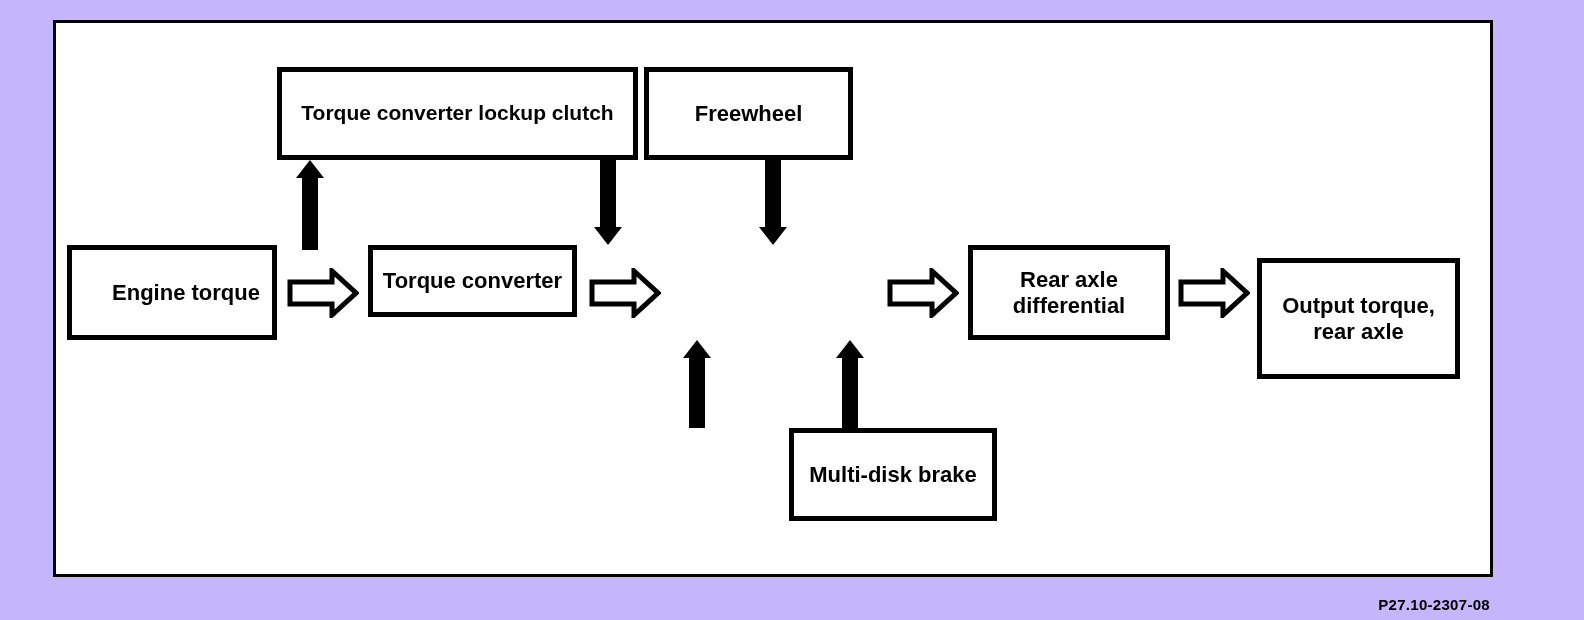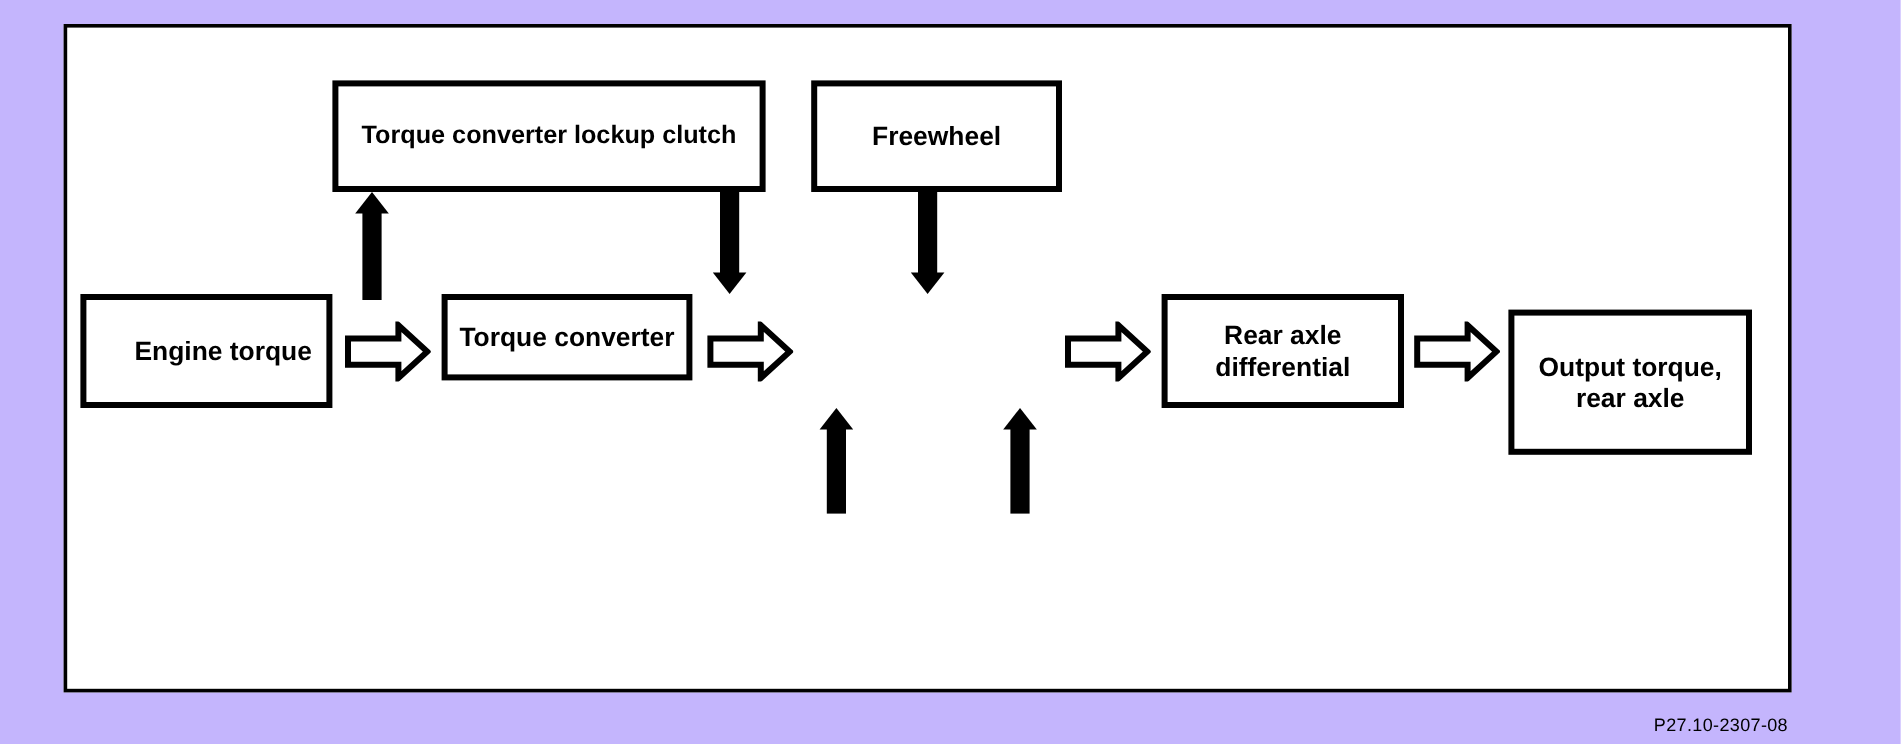--- a/index.html
+++ b/index.html
@@ -11,21 +11,21 @@
   .node{position:absolute;border:5px solid #000;box-sizing:border-box;background:#fff;
         display:flex;align-items:center;justify-content:center;text-align:center;
         font-weight:bold;font-size:22px;line-height:1.18;}
   .node-label{white-space:pre;}
   .n-engine{left:67px;top:245px;width:210px;height:95px;padding-left:28px;}
   .n-tc{left:368px;top:245px;width:209px;height:72px;}
   .n-at{left:668px;top:245px;width:209px;height:95px;}
   .n-rad{left:968px;top:245px;width:202px;height:95px;}
   .n-out{left:1257px;top:258px;width:203px;height:121px;}
   .n-lockup{left:277px;top:67px;width:361px;height:93px;font-size:21px;}
-  .n-free{left:676px;top:67px;width:209px;height:93px;}
+  .n-free{left:644px;top:67px;width:209px;height:93px;}
   .n-mdc{left:551px;top:428px;width:208px;height:93px;}
   .n-mdb{left:789px;top:428px;width:208px;height:93px;}
 
   
   .sarrow{position:absolute;width:28px;}
   .sarrow .shaft{position:absolute;left:6px;width:16px;background:#000;}
   .sarrow.up .shaft{top:16px;bottom:0;}
   .sarrow.up .head{position:absolute;top:0;left:0;width:0;height:0;
     border-left:14px solid transparent;border-right:14px solid transparent;border-bottom:18px solid #000;}
   .sarrow.down .shaft{top:0;bottom:16px;}
@@ -36,21 +36,21 @@
   .a-down-free{left:759px;top:160px;height:85px;}
   .a-up-mdc{left:683px;top:340px;height:88px;}
   .a-up-mdb{left:836px;top:340px;height:88px;}
 
   
   .harrow{position:absolute;top:268px;width:72px;height:50px;}
   .h1{left:287px;}.h2{left:589px;}.h3{left:887px;}.h4{left:1178px;}
   .harrow polygon{fill:#ffffff;stroke:#000000;stroke-width:5;stroke-linejoin:miter;}
 
   .caption{position:absolute;top:596px;left:1290px;width:200px;text-align:right;
-           font-size:15px;font-weight:normal;letter-spacing:0.3px;}
+           font-size:15px;font-weight:bold;letter-spacing:0.3px;}
 </style>
 </head>
 <body>
 
 <div class="canvas">
 
   <div class="frame"></div>
 
   <div class="node n-lockup">
     <span class="node-label">Torque converter lockup clutch</span>
@@ -67,20 +67,23 @@
   </div>
   <div class="node n-rad">
     <span class="node-label">Rear axle
 differential</span>
   </div>
   <div class="node n-out">
     <span class="node-label">Output torque,
 rear axle</span>
   </div>
 
+  <div class="node n-mdb">
+    <span class="node-label">Multi-disk brake</span>
+  </div>
 
   <svg class="harrow h1" viewBox="0 0 72 50">
     <polygon points="3,14 45,14 45,3 69,25 45,47 45,36 3,36"></polygon>
   </svg>
   <svg class="harrow h2" viewBox="0 0 72 50">
     <polygon points="3,14 45,14 45,3 69,25 45,47 45,36 3,36"></polygon>
   </svg>
   <svg class="harrow h3" viewBox="0 0 72 50">
     <polygon points="3,14 45,14 45,3 69,25 45,47 45,36 3,36"></polygon>
   </svg>

